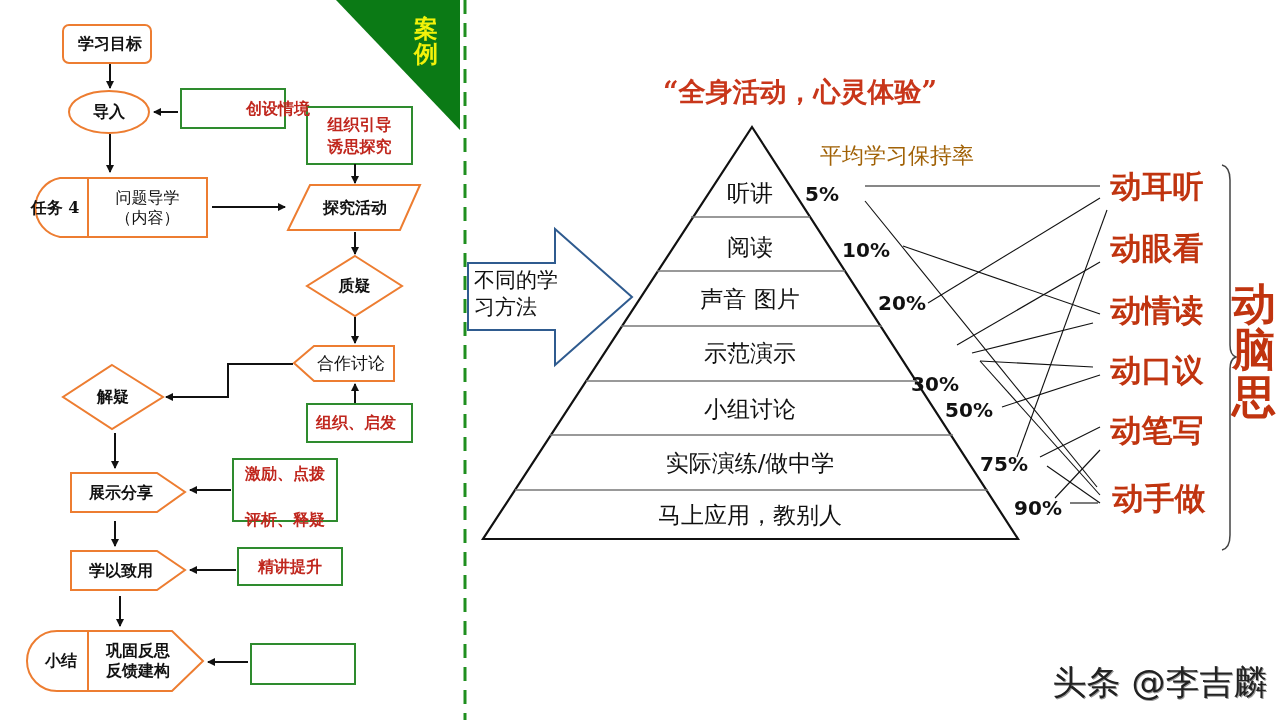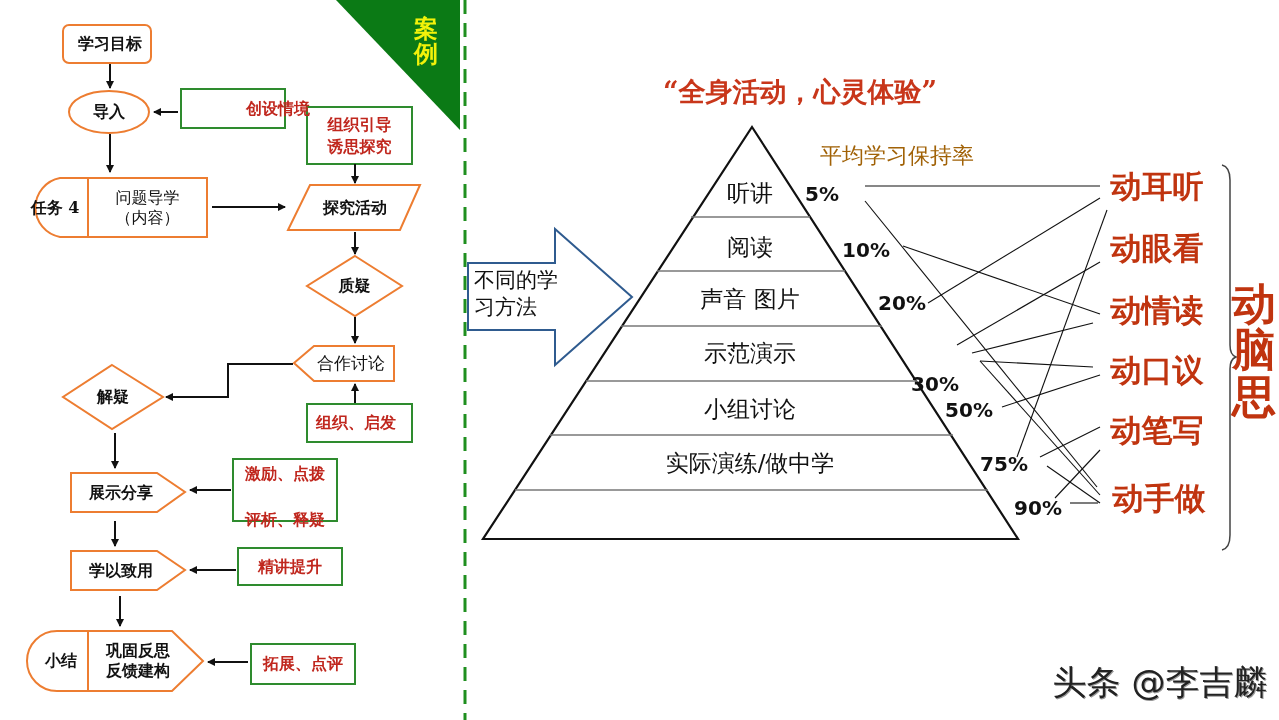--- a/index.html
+++ b/index.html
@@ -143,36 +143,36 @@
     <span>激励、点拨</span>
     <span>评析、释疑</span>
   </div>
   <div class="abs node" style="left:71px;top:551px;width:100px;height:39px;">学以致用</div>
   <div class="abs note" style="left:238px;top:548px;width:104px;height:37px;">精讲提升</div>
   <div class="abs node" style="left:34px;top:631px;width:54px;height:60px;">小结</div>
   <div class="abs node" style="left:90px;top:633px;width:96px;height:56px;flex-direction:column;">
     <span>巩固反思</span>
     <span>反馈建构</span>
   </div>
-  <div class="abs note" style="left:251px;top:644px;width:104px;height:40px;">拓展、点评</div>
 
   <div class="abs quote1" style="left:620px;top:72px;width:360px;height:40px;">“全身活动，心灵体验”</div>
   <div class="abs subtitle" style="left:782px;top:140px;width:230px;height:32px;">平均学习保持率</div>
 
   <div class="abs arrowtxt" style="left:474px;top:267px;width:90px;height:60px;flex-direction:column;align-items:flex-start;">
     <span>不同的学</span>
     <span>习方法</span>
   </div>
 
   <div class="abs pyr" style="left:690px;top:172px;width:120px;height:42px;">听讲</div>
   <div class="abs pyr" style="left:660px;top:226px;width:180px;height:42px;">阅读</div>
   <div class="abs pyr" style="left:640px;top:278px;width:220px;height:42px;">声音 图片</div>
   <div class="abs pyr" style="left:610px;top:332px;width:280px;height:42px;">示范演示</div>
   <div class="abs pyr" style="left:580px;top:388px;width:340px;height:42px;">小组讨论</div>
   <div class="abs pyr" style="left:545px;top:442px;width:410px;height:42px;">实际演练/做中学</div>
+  <div class="abs pyr" style="left:515px;top:494px;width:470px;height:42px;">马上应用，教别人</div>
 
   <div class="abs pct" style="left:800px;top:181px;width:44px;height:26px;">5%</div>
   <div class="abs pct" style="left:838px;top:237px;width:56px;height:26px;">10%</div>
   <div class="abs pct" style="left:874px;top:290px;width:56px;height:26px;">20%</div>
   <div class="abs pct" style="left:907px;top:343px;width:56px;height:26px;margin-top:28px;">30%</div>
   <div class="abs pct" style="left:941px;top:397px;width:56px;height:26px;">50%</div>
   <div class="abs pct" style="left:976px;top:451px;width:56px;height:26px;">75%</div>
   <div class="abs pct" style="left:1010px;top:495px;width:56px;height:26px;">90%</div>
 
   <div class="abs act" style="left:1102px;top:166px;width:110px;height:42px;">动耳听</div>

